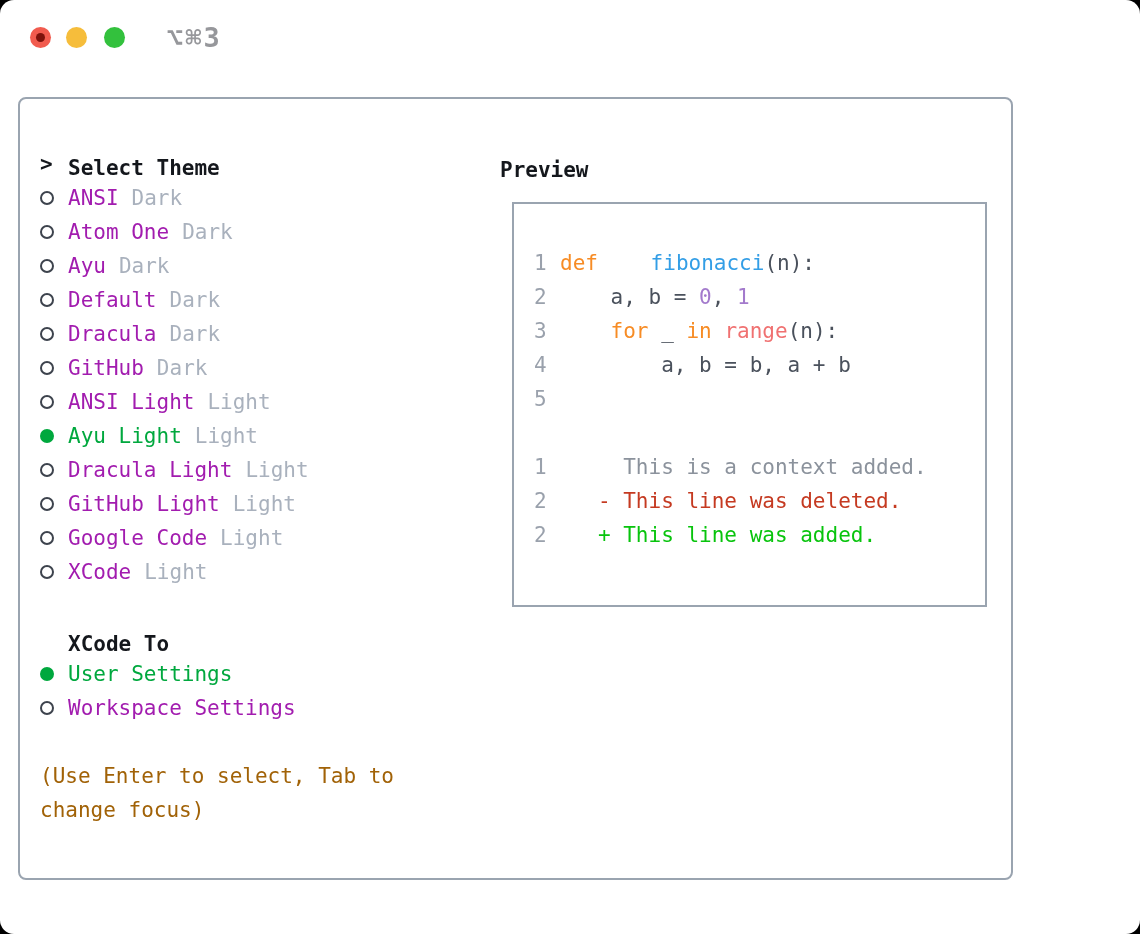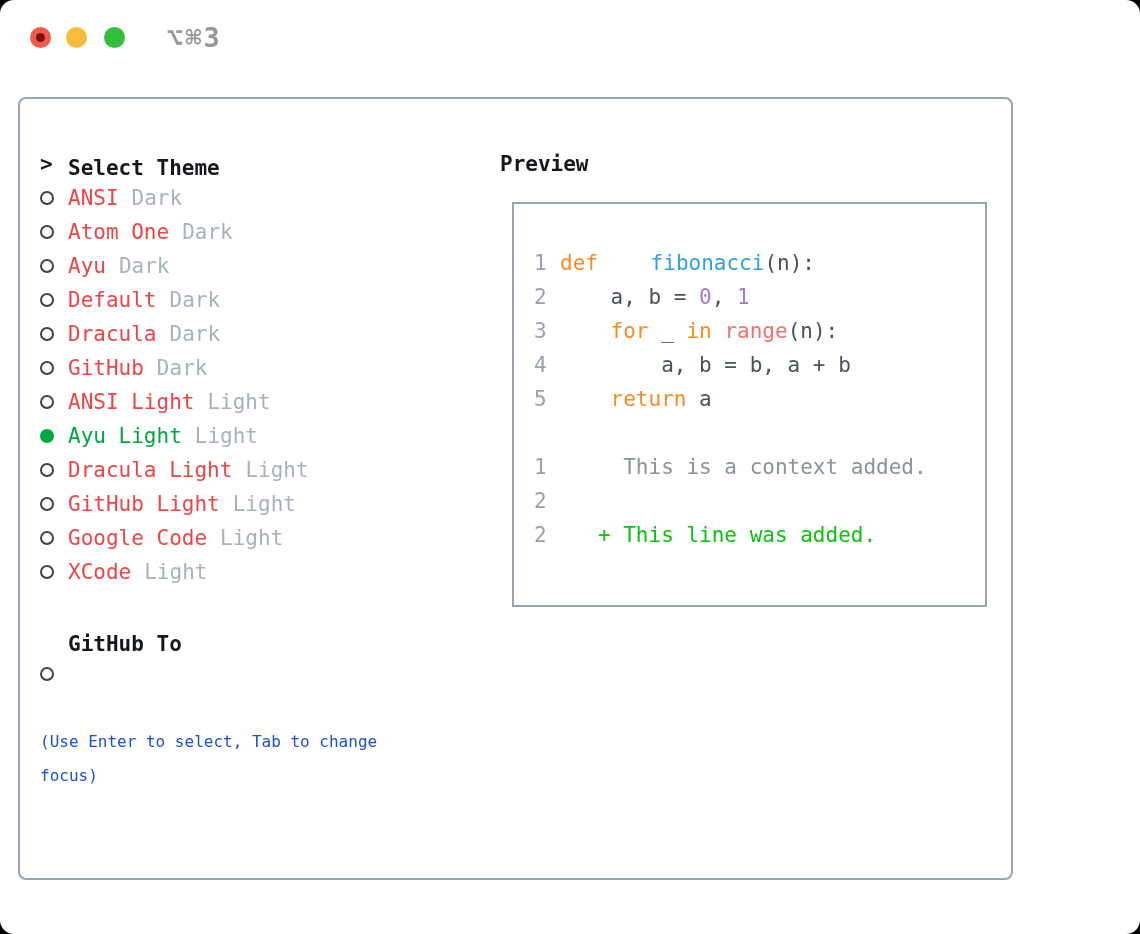--- a/index.html
+++ b/index.html
@@ -31,30 +31,30 @@
     border:2px solid #9aa4b0;border-radius:8px;box-sizing:border-box;
     background:#fff;
   }
   .left-col{position:absolute;left:20px;top:48px;width:444px;}
   .row{height:34px;display:flex;align-items:center;font-size:21px;}
   .marker{width:28px;flex:0 0 28px;display:flex;align-items:center;}
   .prompt-char{font-weight:bold;color:#14171c;}
   .circle{width:14px;height:14px;border:2px solid #3d434d;border-radius:50%;box-sizing:border-box;}
   .circle.sel{background:#00a83e;border-color:#00a83e;}
   .header-label{font-weight:bold;color:#14171c;margin-top:8px;}
-  .item-name{color:#ef4444;white-space:pre;}
+  .item-name{color:#a21caf;white-space:pre;}
   .item-name.sel{color:#00a83e;}
   .item-variant{color:#a9b1bd;margin-left:13px;}
   .hint{
-    width:392px;font-size:16px;line-height:34px;color:#1d4ed8;
+    width:392px;font-size:21px;line-height:34px;color:#a16207;
     word-wrap:break-word;
   }
   
   .preview-title{
-    position:absolute;left:480px;top:48px;height:34px;line-height:34px;
+    position:absolute;left:480px;top:54px;height:34px;line-height:34px;
     font-size:21px;font-weight:bold;color:#14171c;
   }
   .preview-box{
     position:absolute;left:492px;top:103px;width:475px;height:405px;
     border:2px solid #9aa4b0;box-sizing:border-box;
     padding:42px 0 0 20px;overflow:hidden;background:#fff;
   }
   .pline{height:34px;display:flex;font-size:21px;line-height:34px;}
   .lnum{width:26px;flex:0 0 26px;color:#9aa1ac;}
   .lcode{white-space:pre;color:#4a515c;}
@@ -174,28 +174,35 @@
             </span>
             <span class="item-name">XCode</span>
             <span class="item-variant">Light</span>
           </div>
         </div>
 
       <div class="row"></div>
 
       <div class="row">
         <span class="marker"></span>
-        <span class="header-label">GitHub To</span>
+        <span class="header-label">XCode To</span>
       </div>
 
       <div id="apply-list">
           <div class="row">
             <span class="marker">
-              <span class="circle"></span>
-            </span>
+              <span class="circle sel"></span>
+            </span>
+            <span class="item-name sel">User Settings</span>
+          </div>
+          <div class="row">
+            <span class="marker">
+              <span class="circle"></span>
+            </span>
+            <span class="item-name">Workspace Settings</span>
           </div>
         </div>
 
       <div class="row"></div>
 
       <div class="hint">(Use Enter to select, Tab to change focus)</div>
     </div>
 
     <div class="preview-title">Preview</div>
 
@@ -211,32 +218,32 @@
         <div class="pline">
           <span class="lnum">3</span>
           <span class="lcode"><span>    </span><span class="t-kw">for</span><span> _ </span><span class="t-kw">in</span><span> </span><span class="t-rng">range</span><span>(n):</span></span>
         </div>
         <div class="pline">
           <span class="lnum">4</span>
           <span class="lcode"><span>        a, b = b, a + b</span></span>
         </div>
         <div class="pline">
           <span class="lnum">5</span>
-          <span class="lcode"><span>    </span><span class="t-kw">return</span><span> a</span></span>
         </div>
         <div class="pline">
           <span class="lnum"></span>
           <span class="lcode"></span>
         </div>
         <div class="pline">
           <span class="lnum">1</span>
           <span class="lcode"><span class="t-ctx">     This is a context added.</span></span>
         </div>
         <div class="pline">
           <span class="lnum">2</span>
+          <span class="lcode"><span class="t-del">   - This line was deleted.</span></span>
         </div>
         <div class="pline">
           <span class="lnum">2</span>
           <span class="lcode"><span class="t-add">   + This line was added.</span></span>
         </div>
       </div>
 
   </div>
 
 </div>

